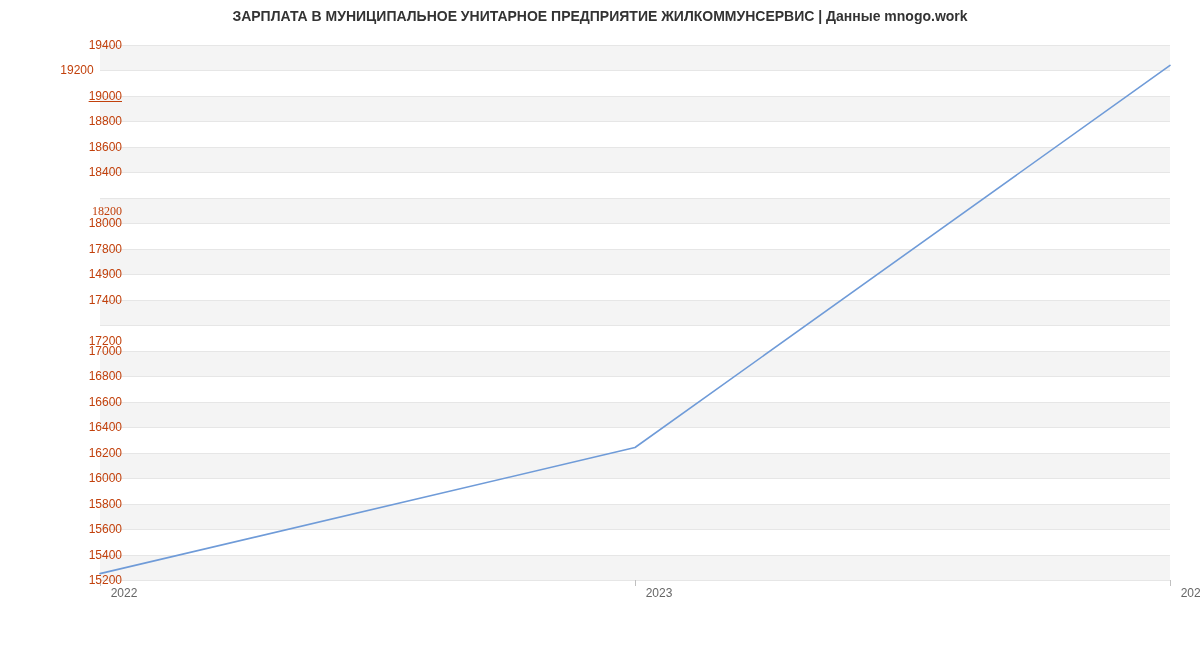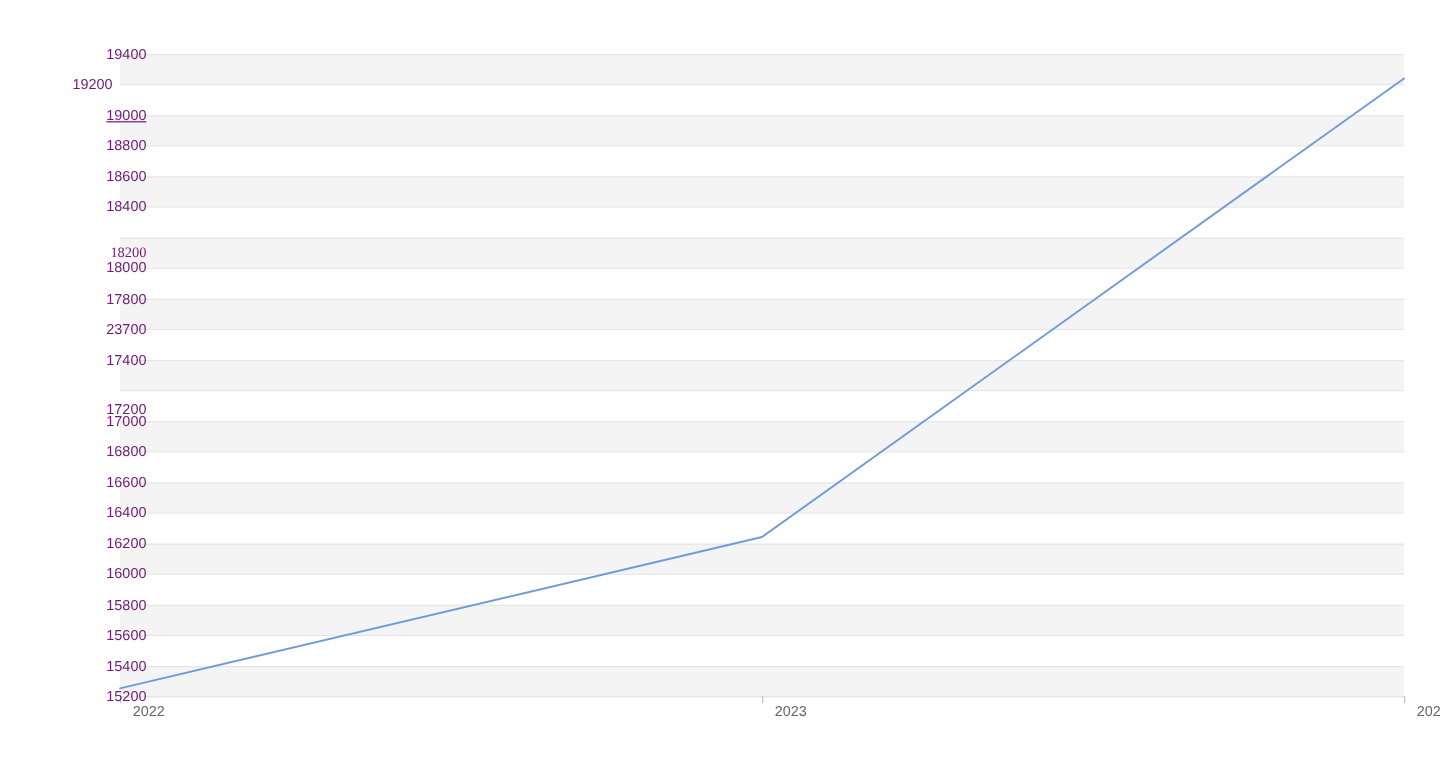--- a/index.html
+++ b/index.html
@@ -47,21 +47,21 @@
     right: 0;
     height: 0;
     border-top: 1px solid #e6e6e6;
   }
   .ytick-label {
     position: absolute;
     right: 1078px; 
     width: 90px;
     text-align: right;
     font-size: 12px;
-    color: #701a75;
+    color: #c2410c;
     transform: translateY(-50%);
   }
   .xtick-label {
     position: absolute;
     top: 586px;
     font-size: 12px;
     color: #666;
     transform: translateX(-50%);
     margin-left: 24px;
   }
@@ -83,20 +83,21 @@
     stroke: #6f9bd8;
     stroke-width: 1.6;
     stroke-linejoin: round;
     stroke-linecap: round;
   }
 </style>
 </head>
 <body>
 
 <div class="chart-wrap">
+  <div class="title">ЗАРПЛАТА В МУНИЦИПАЛЬНОЕ УНИТАРНОЕ ПРЕДПРИЯТИЕ ЖИЛКОММУНСЕРВИС | Данные mnogo.work</div>
 
   <div class="plot" id="plot">
       <div class="band" style="top: 0px; height: 25.4762px;"></div>
       <div class="band" style="top: 50.9524px; height: 25.4762px;"></div>
       <div class="band" style="top: 101.905px; height: 25.4762px;"></div>
       <div class="band" style="top: 152.857px; height: 25.4762px;"></div>
       <div class="band" style="top: 203.81px; height: 25.4762px;"></div>
       <div class="band" style="top: 254.762px; height: 25.4762px;"></div>
       <div class="band" style="top: 305.714px; height: 25.4762px;"></div>
       <div class="band" style="top: 356.667px; height: 25.4762px;"></div>
@@ -137,21 +138,21 @@
     <div class="ytick-label" style="top: 529.048px;">15600</div>
     <div class="ytick-label" style="top: 503.571px;">15800</div>
     <div class="ytick-label" style="top: 478.095px;">16000</div>
     <div class="ytick-label" style="top: 452.619px;">16200</div>
     <div class="ytick-label" style="top: 427.143px;">16400</div>
     <div class="ytick-label" style="top: 401.667px;">16600</div>
     <div class="ytick-label" style="top: 376.19px;">16800</div>
     <div class="ytick-label" style="top: 350.714px;">17000</div>
     <div class="ytick-label" style="top: 325.238px; margin-top: 16px;">17200</div>
     <div class="ytick-label" style="top: 299.762px;">17400</div>
-    <div class="ytick-label" style="top: 274.286px;">23700</div>
+    <div class="ytick-label" style="top: 274.286px;">14900</div>
     <div class="ytick-label" style="top: 248.81px;">17800</div>
     <div class="ytick-label" style="top: 223.333px;">18000</div>
     <div class="ytick-label" style="top: 211px; font-family: Liberation Serif, serif;">18200</div>
     <div class="ytick-label" style="top: 172.381px;">18400</div>
     <div class="ytick-label" style="top: 146.905px;">18600</div>
     <div class="ytick-label" style="top: 121.429px;">18800</div>
     <div class="ytick-label" style="top: 95.9524px; text-decoration: underline;">19000</div>
     <div class="ytick-label" style="top: 70.4762px; text-align: center;">19200</div>
     <div class="ytick-label" style="top: 45px;">19400</div>
     <div class="xtick-label" style="left: 100px;">2022</div>

